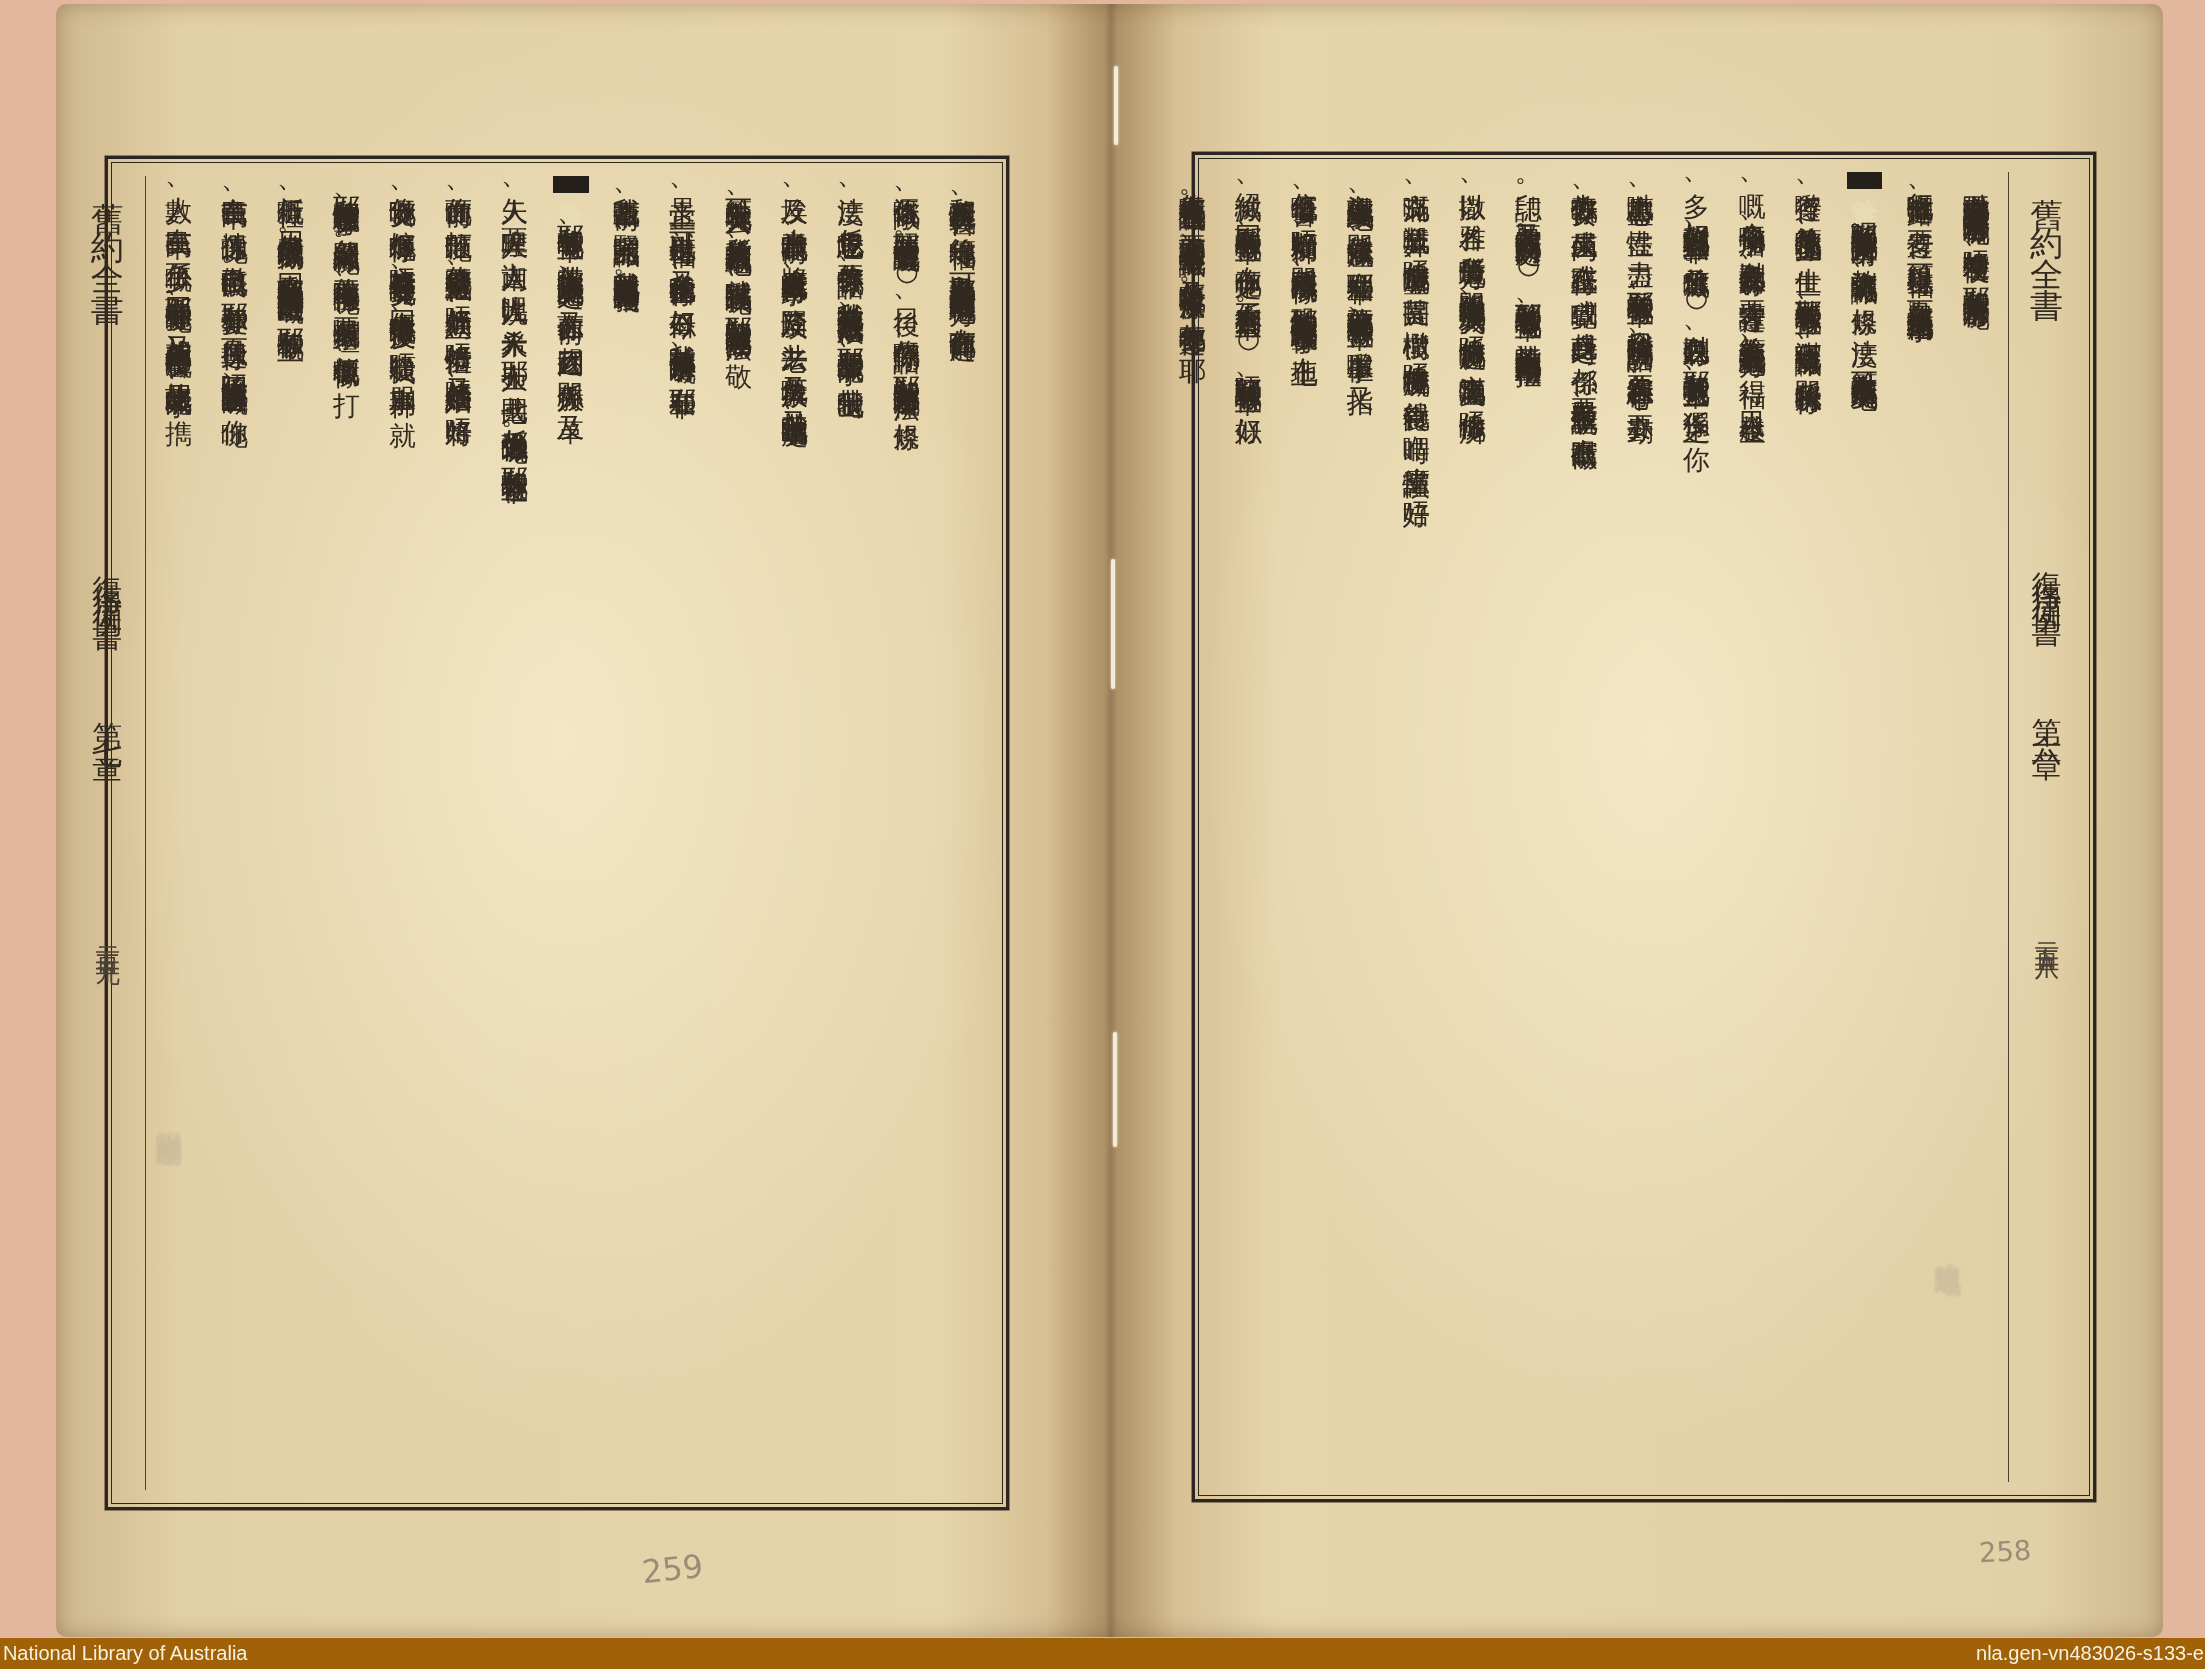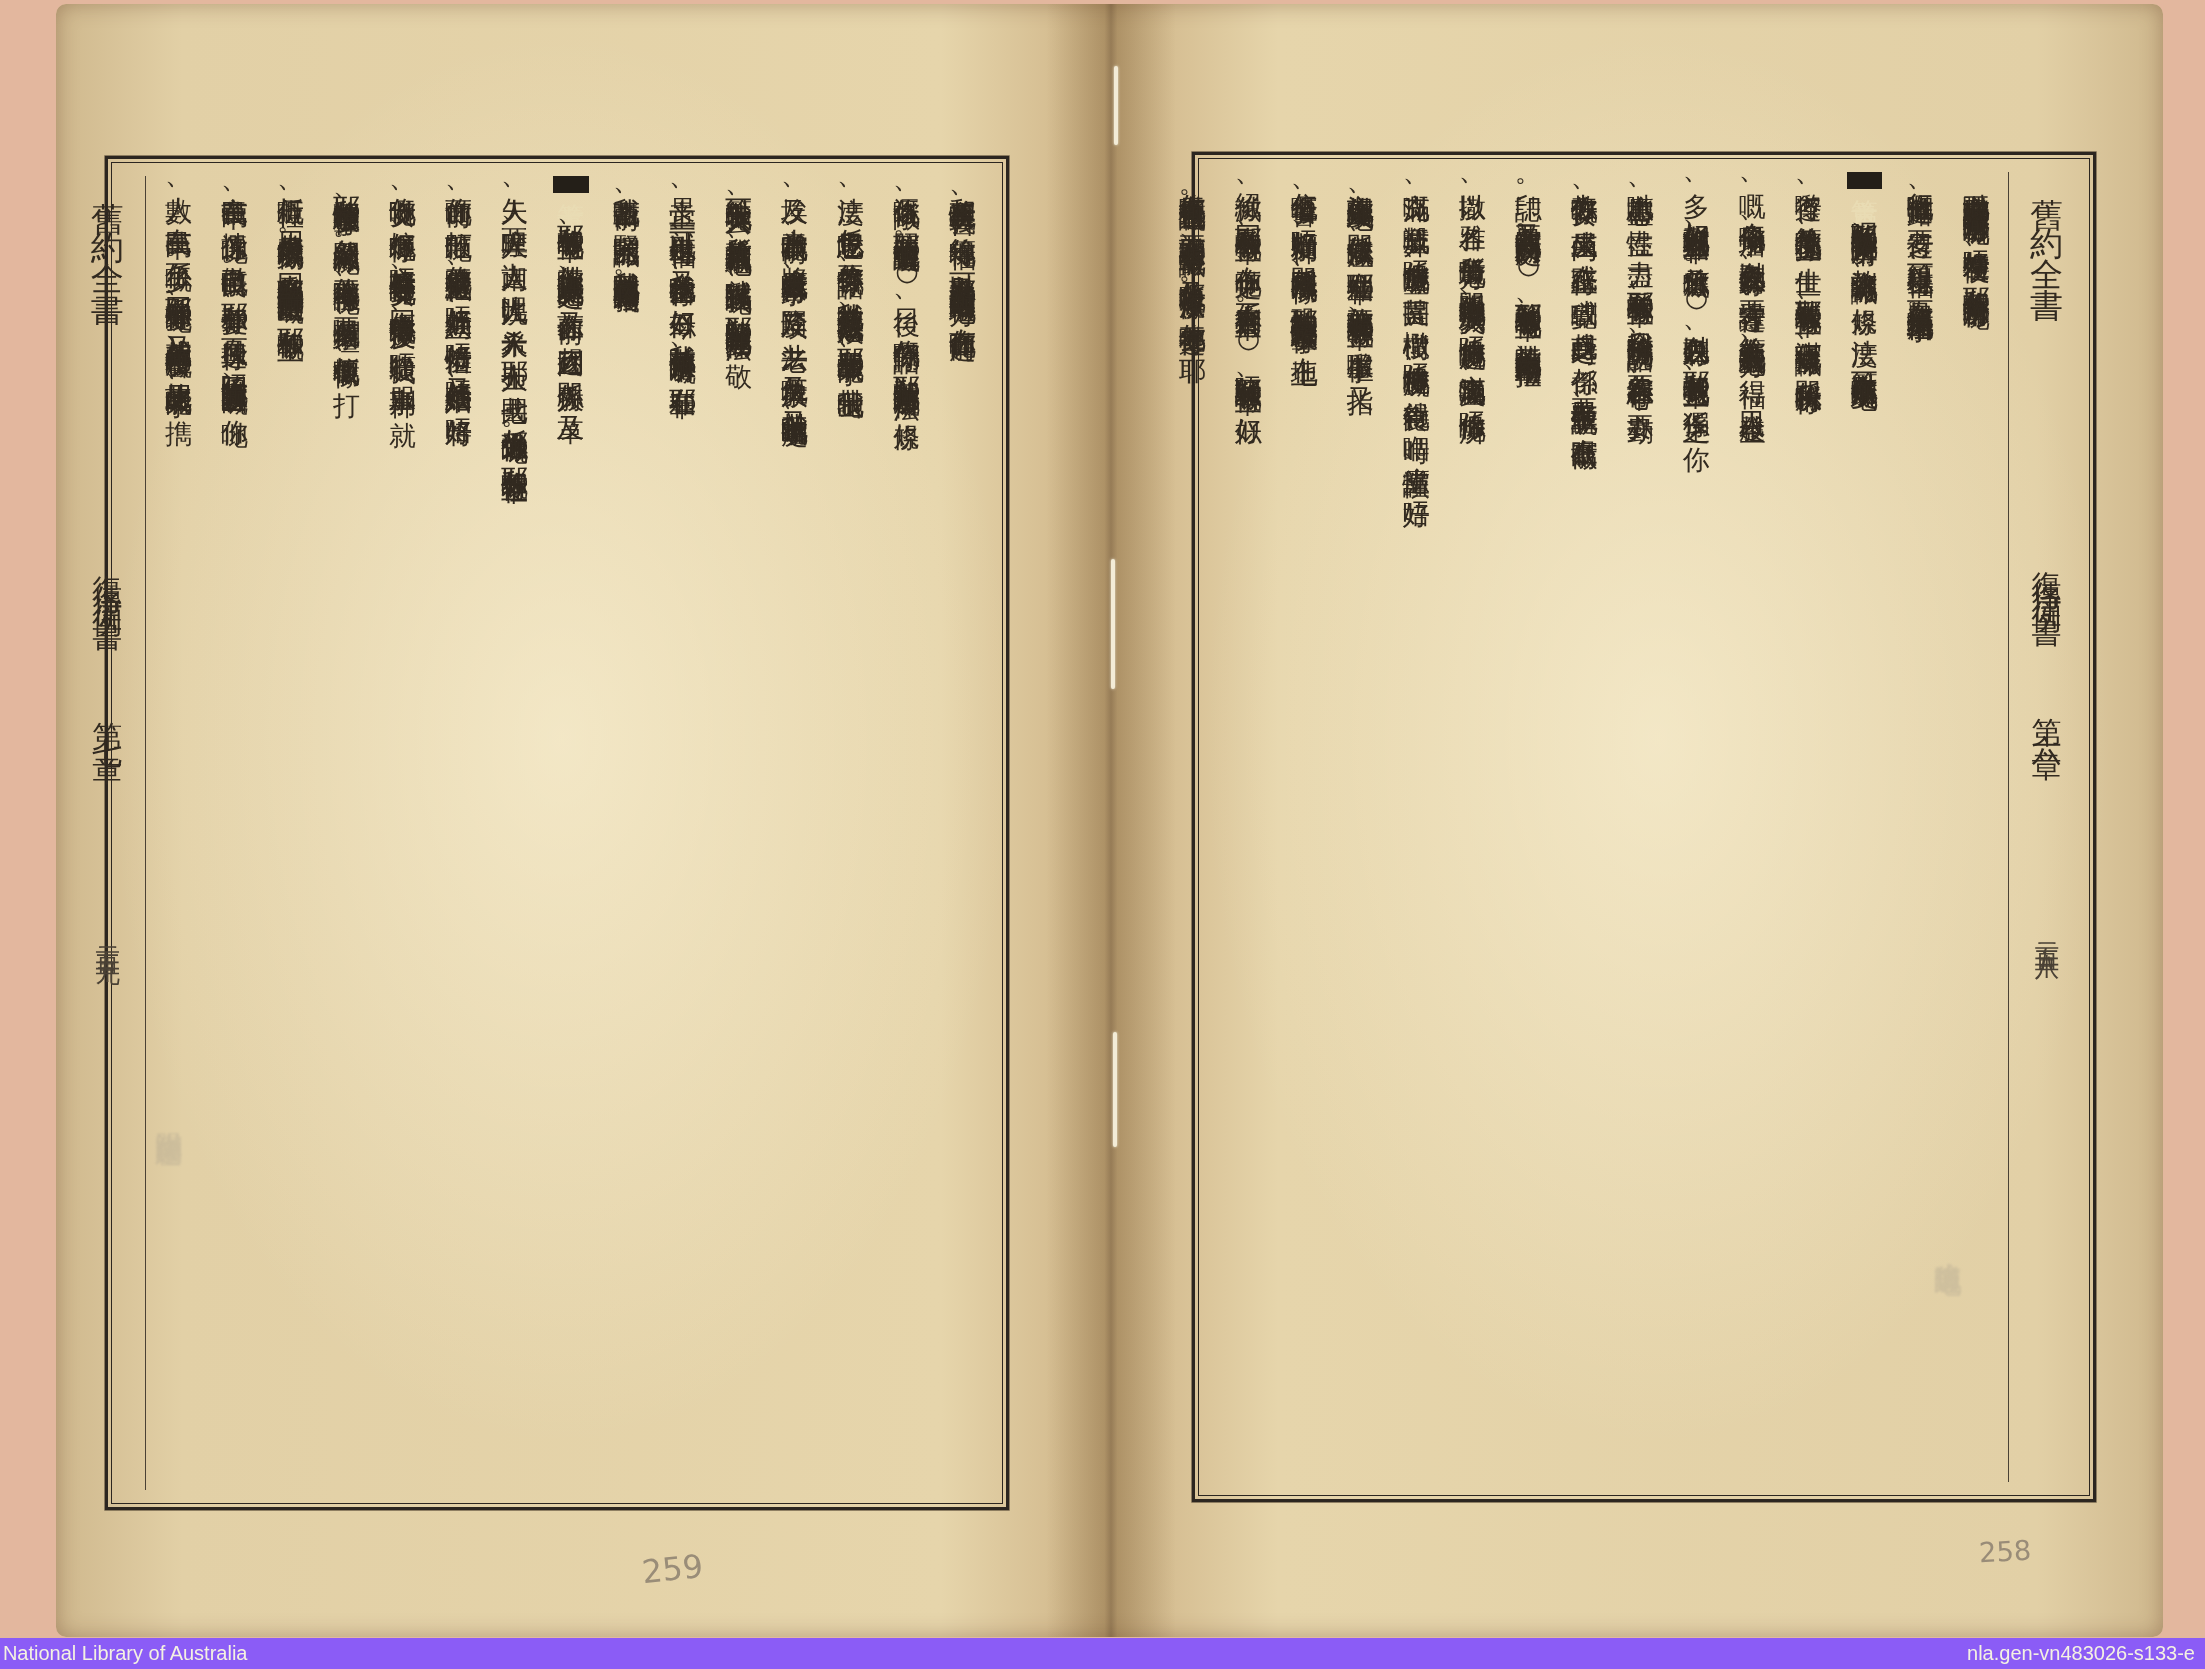--- a/index.html
+++ b/index.html
@@ -64,27 +64,27 @@
   .pencil.p259{left:642px;top:1550px;font-size:32px;transform:rotate(-6deg);}
   .pencil.p258{left:1979px;top:1536px;font-size:27.4px;transform:rotate(-3deg);}
   
   .ghost{
     position:absolute;writing-mode:vertical-rl;text-orientation:upright;
     color:#9a9386;opacity:.28;filter:blur(1.1px);
     font-size:27px;line-height:56px;letter-spacing:1.4px;pointer-events:none;
   }
   
   .footer-bar{
-    position:absolute;left:0;right:0;bottom:0;height:31px;background:#8b5cf6;
+    position:absolute;left:0;right:0;bottom:0;height:31px;background:#a16207;
     display:flex;justify-content:space-between;align-items:center;
     font-family:"Liberation Sans","DejaVu Sans",sans-serif;
     color:#f4f1e2;font-size:20px;
   }
   .footer-bar .lft{margin-left:2.9px;}
-  .footer-bar .rgt{margin-right:10px;}
+  .footer-bar .rgt{margin-right:1px;}
 </style>
 </head>
 <body>
 
 <div class="paper"></div>
 <div class="gutter"></div>
 <div class="thread" style="left:1114px;top:66px;height:79px;"></div>
 <div class="thread" style="left:1111px;top:559px;height:130px;"></div>
 <div class="thread" style="left:1113px;top:1032px;height:115px;"></div>
 

